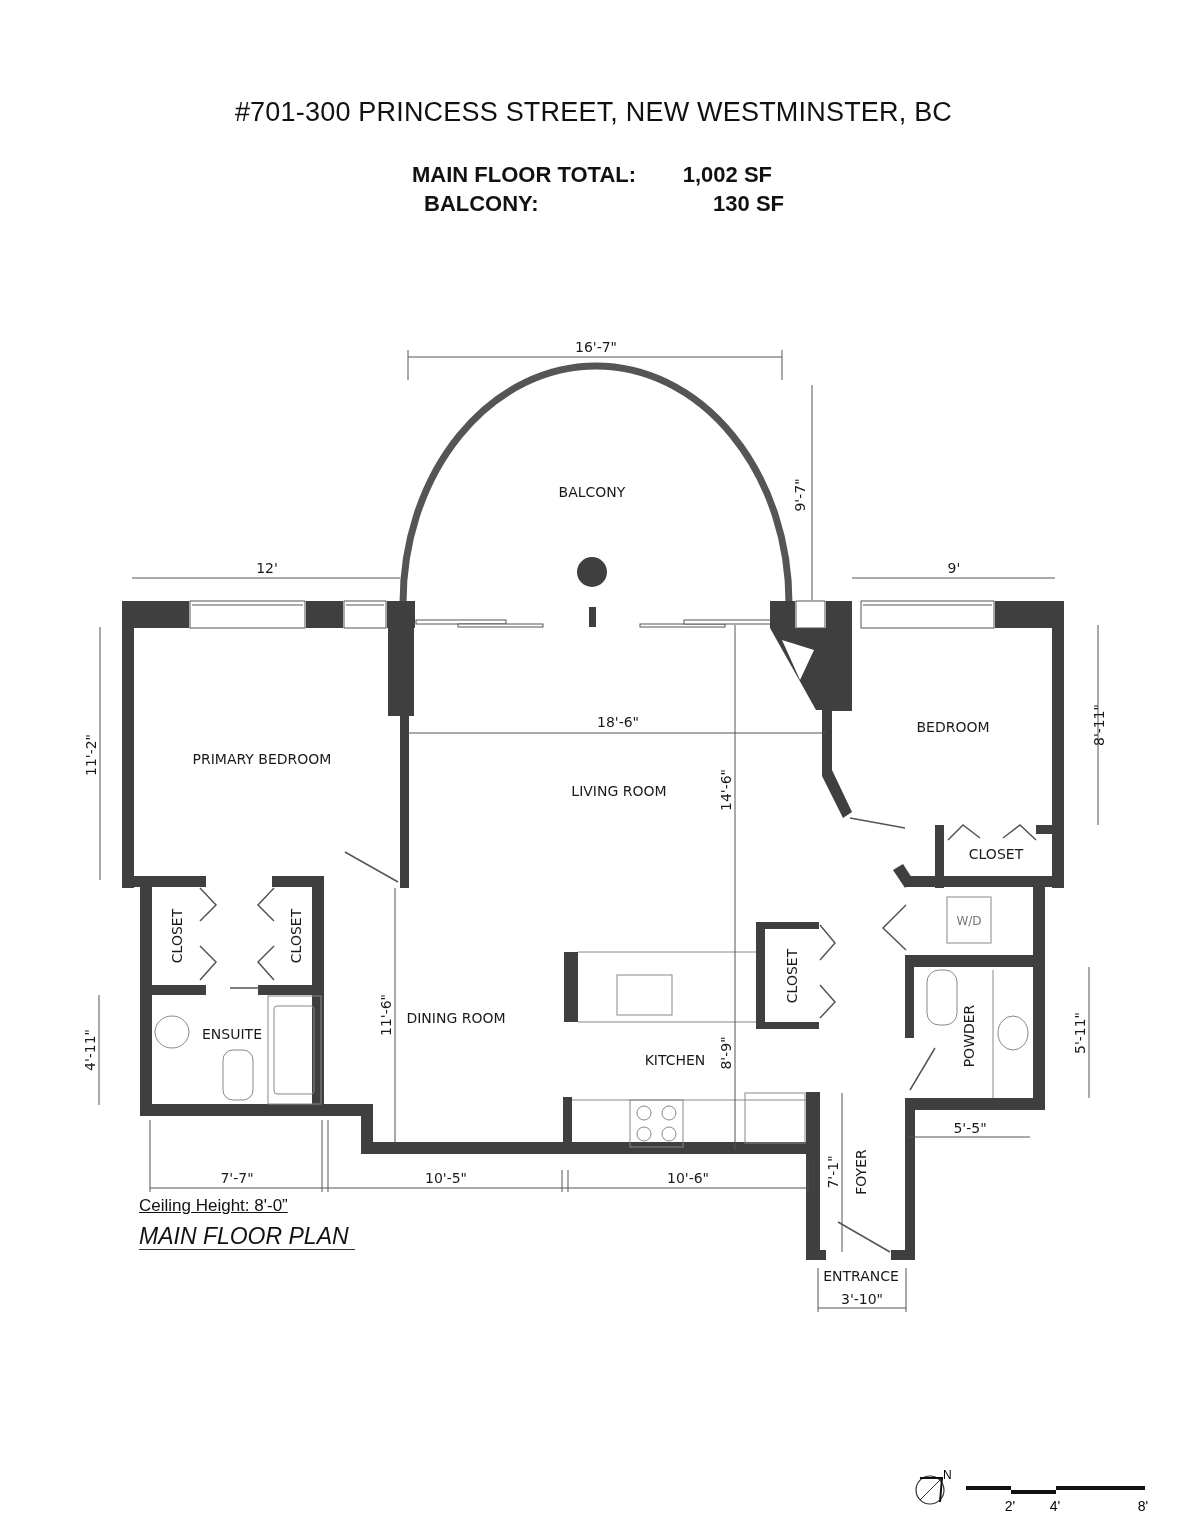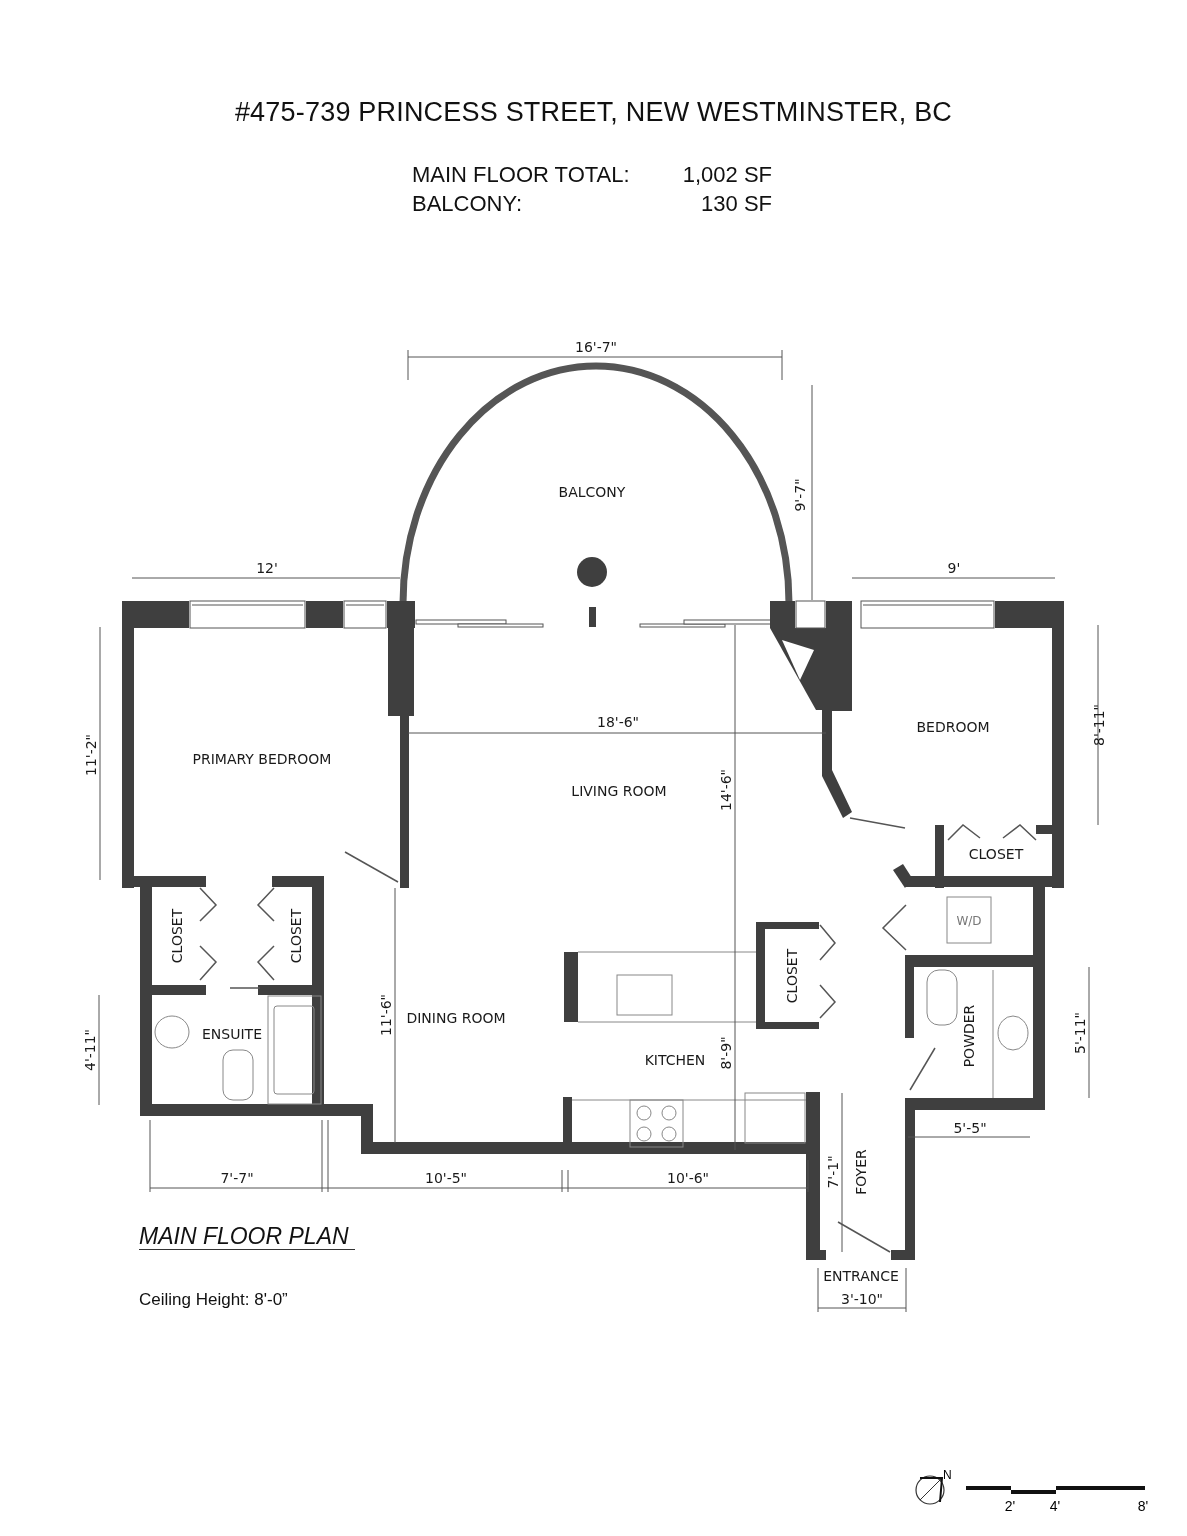--- a/index.html
+++ b/index.html
@@ -1,34 +1,34 @@
 <!DOCTYPE html>
 <html><head>
 <meta charset="utf-8">
 <style>
   html, body { margin:0; padding:0; background:#ffffff; }
   body { width:1187px; height:1536px; position:relative; overflow:hidden; font-family:"Liberation Sans", sans-serif; color:#111; }
   .title { position:absolute; left:0; width:1187px; top:97px; text-align:center; font-size:27px; letter-spacing:0.2px; }
-  .area-row { position:absolute; left:412px; font-size:22px; }
+  .area-row { position:absolute; left:412px; font-size:22px;font-weight:bold; }
   .area-row .lbl { display:inline-block; width:250px; }
   .area-row .val { display:inline-block; width:110px; text-align:right; }
   #plan { position:absolute; left:0; top:0; }
   .room { font-family:"DejaVu Sans", sans-serif; font-size:14px; fill:#1a1a1a; }
   .dim { font-family:"DejaVu Sans", sans-serif; font-size:14px; fill:#1a1a1a; }
   .fp-title { position:absolute; left:139px; top:1223px; font-size:23px; border-bottom:1.5px solid #333; padding-right:6px; line-height:26px;font-style:italic; }
-  .fp-sub { position:absolute; left:139px; top:1290px; font-size:17px; }
+  .fp-sub { position:absolute; left:139px; top:1196px; font-size:17px;text-decoration:underline; }
 </style>
 </head>
 <body>
 
-<div class="title">#475-739 PRINCESS STREET, NEW WESTMINSTER, BC</div>
+<div class="title">#701-300 PRINCESS STREET, NEW WESTMINSTER, BC</div>
 <div class="area-row" style="top:162px;">
   <span class="lbl">MAIN FLOOR TOTAL:</span><span class="val">1,002 SF</span>
 </div>
-<div class="area-row" style="top:191px;">
+<div class="area-row" style="top:191px;margin-left:12px;">
   <span class="lbl">BALCONY:</span><span class="val">130 SF</span>
 </div>
 
 <svg id="plan" width="1187" height="1536" viewBox="0 0 1187 1536">
   <defs>
     <pattern id="hatch" width="6" height="6" patternUnits="userSpaceOnUse" patternTransform="rotate(45)">
       <line x1="0" y1="0" x2="0" y2="6" stroke="#555" stroke-width="1"></line>
     </pattern>
   </defs>
 

